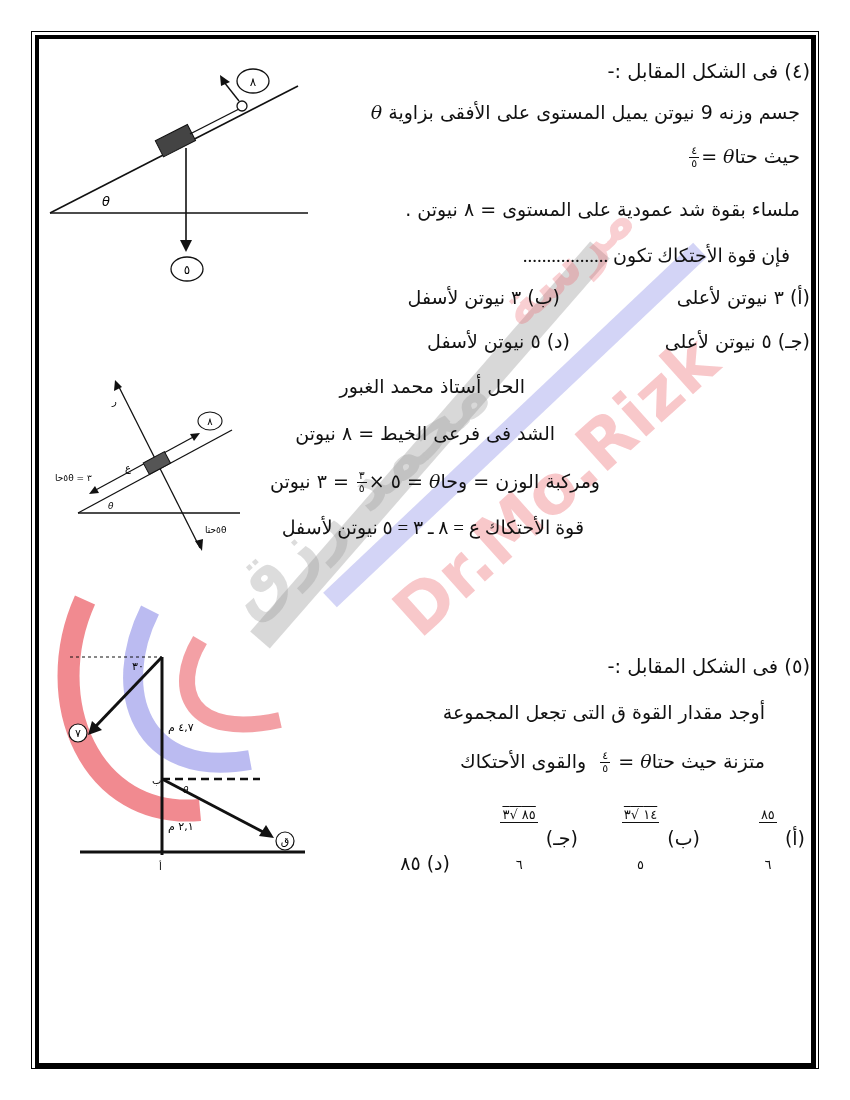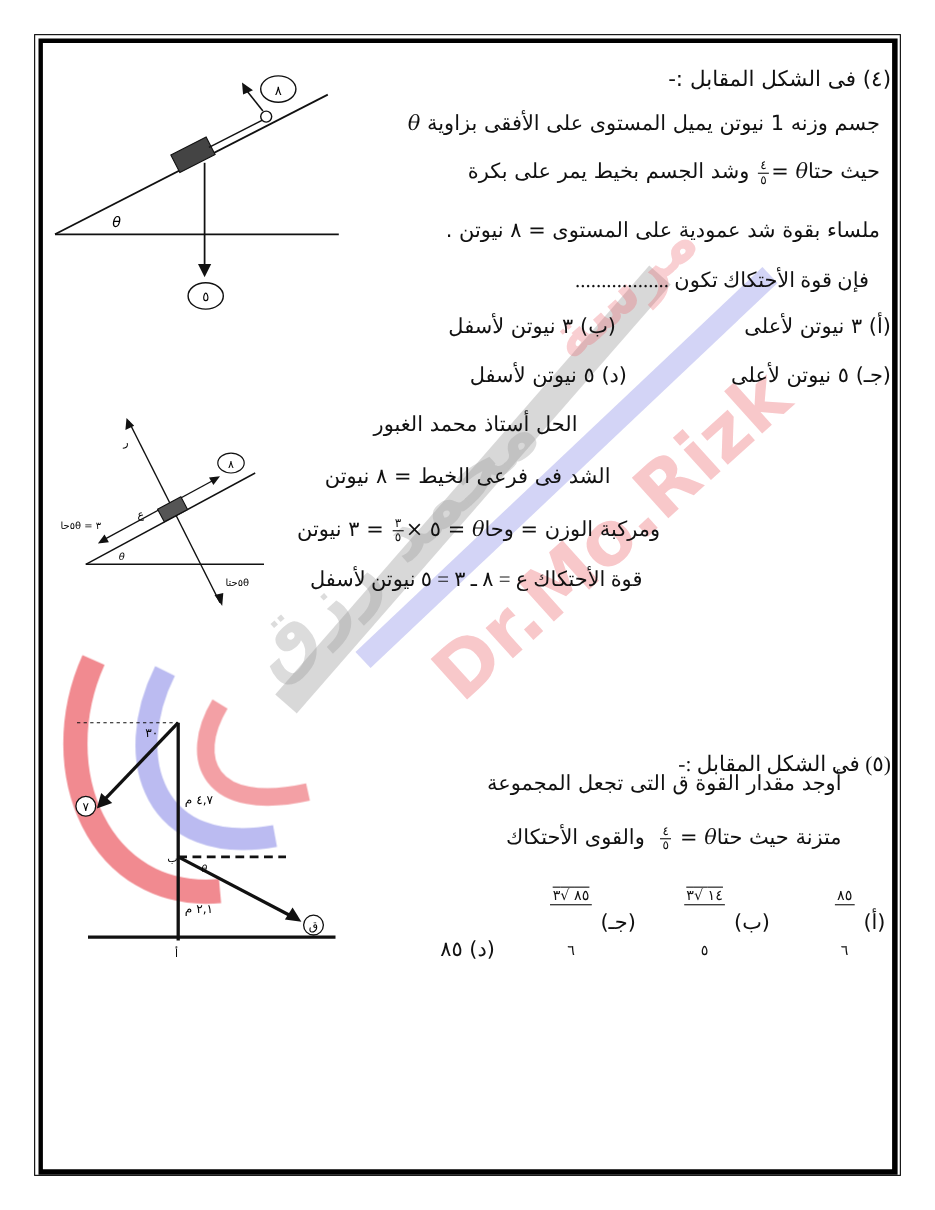--- a/index.html
+++ b/index.html
@@ -39,31 +39,30 @@
     <path d="M330 600 L 700 250" stroke="#6b6ee0" stroke-width="20" fill="none" opacity="0.35"></path>
     <text x="420" y="640" transform="rotate(-42 420 640)" font-size="68" font-weight="bold" fill="#e8454f" opacity="0.35" font-family="DejaVu Sans, sans-serif">Dr.Mo.Rizk</text>
     <text x="250" y="620" transform="rotate(-42 250 620)" font-size="66" font-weight="bold" fill="#8a8a8a" opacity="0.35" font-family="DejaVu Sans, sans-serif">محمد رزق</text>
     <text x="520" y="330" transform="rotate(-42 520 330)" font-size="56" font-weight="bold" fill="#e8454f" opacity="0.3" font-family="DejaVu Sans, sans-serif">مرسة</text>
   </g>
 </svg>
 
 <div class="txt lg" style="right:40px; top:62px;">(٤) فى الشكل المقابل :-</div>
 
 <div class="txt" style="right:50px; top:103px;">
-  <span>جسم وزنه 1 نيوتن يميل المستوى على الأفقى بزاوية</span>
+  <span>جسم وزنه 9 نيوتن يميل المستوى على الأفقى بزاوية</span>
   <span class="theta">θ</span>
 </div>
 
 <div class="txt" style="right:50px; top:145px;">
   <span>حيث حتا</span><span class="theta">θ</span>
   <span>=</span><span class="frac">
       <span class="num">٤</span>
       <span>٥</span>
     </span>
-  <span>وشد الجسم بخيط يمر على بكرة</span>
 </div>
 
 <div class="txt" style="right:50px; top:200px;">ملساء بقوة شد عمودية على المستوى = ٨ نيوتن .</div>
 
 <div class="txt" style="right:60px; top:246px;font-family:Liberation Serif, serif;">فإن قوة الأحتكاك تكون ..................</div>
 
 <div class="txt" style="right:40px; top:288px;">(أ) ٣ نيوتن لأعلى</div>
 <div class="txt" style="right:290px; top:288px;">(ب) ٣ نيوتن لأسفل</div>
 <div class="txt" style="right:40px; top:332px;">(جـ) ٥ نيوتن لأعلى</div>
 <div class="txt" style="right:280px; top:332px;">(د) ٥ نيوتن لأسفل</div>
@@ -113,21 +112,21 @@
   </g>
   <ellipse cx="170" cy="46" rx="12" ry="9" fill="#fff" stroke="#111" stroke-width="1.1"></ellipse>
   <text x="170" y="50" text-anchor="middle" font-size="10">٨</text>
   <text x="72" y="30" font-size="10">ر</text>
   <text x="85" y="96" font-size="10">ع</text>
   <text x="15" y="106" font-size="9">٥حاθ = ٣</text>
   <text x="165" y="158" font-size="9">٥حتاθ</text>
   <text x="68" y="134" font-size="9" font-style="italic" font-family="DejaVu Serif, serif">θ</text>
 </svg>
 
-<div class="txt lg" style="right:40px; top:686px;font-family:Liberation Serif, serif;">(٥) فى الشكل المقابل :-</div>
+<div class="txt lg" style="right:40px; top:657px;">(٥) فى الشكل المقابل :-</div>
 <div class="txt" style="right:85px; top:703px;margin-left:36px;">أوجد مقدار القوة ق التى تجعل المجموعة</div>
 <div class="txt" style="right:85px; top:750px;">
   <span>متزنة حيث حتا</span><span class="theta">θ</span>
   <span>=</span>
   <span class="frac">
       <span class="num">٤</span>
       <span>٥</span>
     </span>
   &nbsp;<span>والقوى الأحتكاك</span>
 </div>

